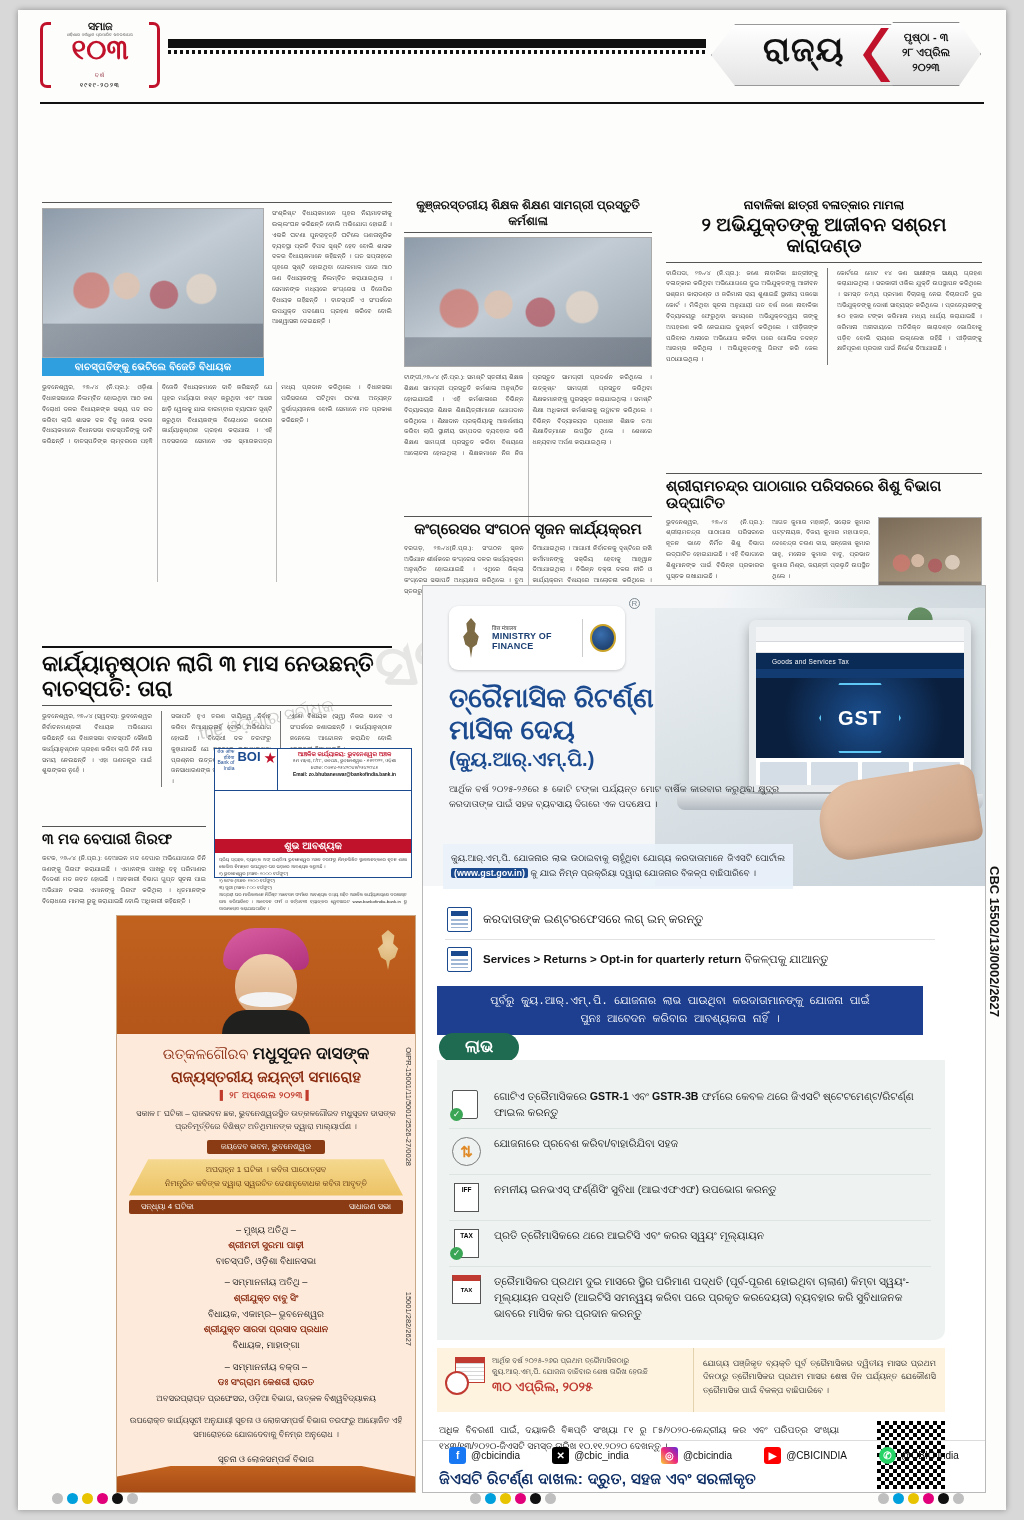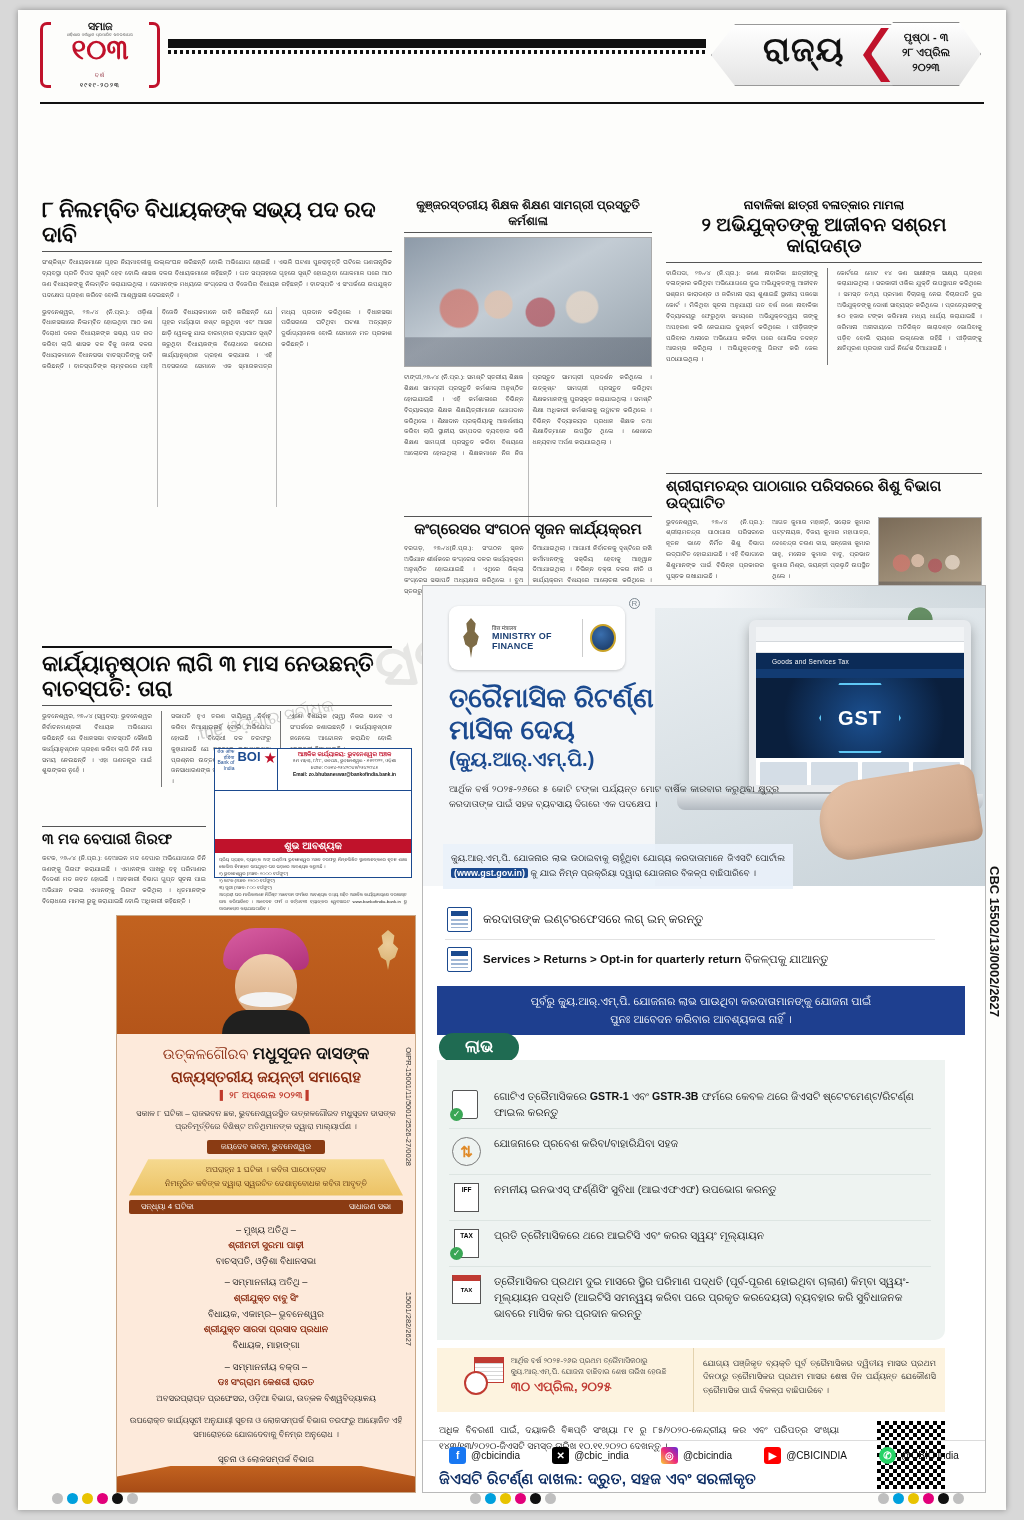--- a/index.html
+++ b/index.html
@@ -226,23 +226,23 @@
     width:25px; height:25px; flex:0 0 25px; border:1.5px solid #1b4a8f;
     background:#fff; border-radius:2px; position:relative; overflow:hidden;
   }
   .step-ico::before{ content:""; position:absolute; left:3px; right:3px; top:3px; height:5px;
     background:#1b4a8f; }
   .step-ico::after{ content:""; position:absolute; left:3px; right:3px; top:11px; bottom:3px;
     background:repeating-linear-gradient(#9fb6d4 0 2px, #fff 2px 4px); }
   .step-txt { font-size:11.5px; color:#111; font-weight:bold; line-height:1.35; }
   .step-txt.odia { font-weight:normal; font-size:12px; }
   .blue-band {
-    position:absolute; left:14px; top:400px; width:528px;
+    position:absolute; left:14px; top:400px; width:486px;
     background:#1e3f8f; color:#fff; text-align:center;
-    font-size:11px; line-height:1.6; padding:7px 10px;
+    font-size:11px; line-height:1.6; padding:7px 10px;font-family:Liberation Mono, monospace;
   }
   .benefits-tab {
     position:absolute; left:16px; top:447px;
     background:#1f6b52; color:#fff; font-size:17px; font-weight:bold;
     padding:4px 26px 5px; border-radius:16px;
   }
   .benefits-box {
     position:absolute; left:14px; top:474px; width:508px; height:280px;
     background:#eef3f1; border-radius:0 0 10px 0; padding:22px 14px 8px 12px;
   }
@@ -274,21 +274,21 @@
     border-top:6px solid #c03a32; font-size:6px; font-weight:bold;
     text-align:center; padding-top:6px;
   }
   .ben-txt { font-size:10.6px; line-height:1.5; color:#121212; flex:1; }
   .ben-txt b { font-weight:bold; }
 
   .deadline-row {
     position:absolute; left:14px; top:762px; width:508px; height:64px;
     background:#fdf3df; display:flex;
   }
-  .dl-left { width:256px; display:flex; gap:7px; padding:7px 8px;justify-content:center; }
+  .dl-left { width:256px; display:flex; gap:7px; padding:7px 8px; }
   .dl-right { flex:1; border-left:1px solid #e3d2ae; padding:9px 9px; }
   .clock {
     width:40px; height:40px; flex:0 0 40px; position:relative;
   }
   .clock-cal {
     position:absolute; right:0; top:2px; width:30px; height:26px; background:#fff;
     border:1.4px solid #c03a32; border-top:6px solid #c03a32;
     background-image:repeating-linear-gradient(#d7d7d7 0 1px, #fff 1px 4px);
   }
   .clock-face {
@@ -475,23 +475,26 @@
         <div>୨୦୨୩</div>
       </div>
     </div>
   </div>
 
   <div style="position:absolute;left:22px;right:22px;top:92px;border-top:2.5px solid #111;"></div>
 
   <div class="newszone">
 
     <div style="position:absolute;left:24px;top:100px;width:350px;">
-      <div class="hl hl-xl" style="letter-spacing:-.3px;">୮ ନିଲମ୍ବିତ ବିଧାୟକଙ୍କ ସଭ୍ୟ ପଦ ରଦ ଦାବି</div>
       <div class="hairline" style="margin-top:4px;"></div>
       <div style="display:flex;gap:8px;margin-top:5px;">
+        <div style="width:222px;">
+          <div class="photo" style="height:150px;"></div>
+          <div class="cap-bar">ବାଚସ୍ପତିଙ୍କୁ ଭେଟିଲେ ବିଜେଡି ବିଧାୟକ</div>
+        </div>
         <div style="flex:1;">
           <div class="body-txt">ସଂଶ୍ଳିଷ୍ଟ ବିଧାୟକମାନେ ଗୃହର ନିୟମାବଳୀକୁ ଉଲ୍ଲଂଘନ କରିଛନ୍ତି ବୋଲି ଅଭିଯୋଗ ହୋଇଛି । ଏଭଳି ଘଟଣା ପୁନରାବୃତ୍ତି ଘଟିଲେ ଗଣତାନ୍ତ୍ରିକ ବ୍ୟବସ୍ଥା ପ୍ରତି ବିପଦ ସୃଷ୍ଟି ହେବ ବୋଲି ଶାସକ ଦଳର ବିଧାୟକମାନେ କହିଛନ୍ତି । ଗତ ସପ୍ତାହରେ ଗୃହରେ ସୃଷ୍ଟି ହୋଇଥିବା ଗୋଳମାଳ ପରେ ଆଠ ଜଣ ବିଧାୟକଙ୍କୁ ନିଲମ୍ବିତ କରାଯାଇଥିଲା । ସେମାନଙ୍କ ମଧ୍ୟରେ କଂଗ୍ରେସ ଓ ବିଜେପିର ବିଧାୟକ ରହିଛନ୍ତି । ବାଚସ୍ପତି ଏ ସଂପର୍କରେ ଉପଯୁକ୍ତ ପଦକ୍ଷେପ ଗ୍ରହଣ କରିବେ ବୋଲି ଆଶ୍ୱାସନା ଦେଇଛନ୍ତି ।</div>
         </div>
       </div>
       <div class="body-txt" style="margin-top:6px;column-count:3;column-gap:9px;column-rule:1px solid #bbb;height:200px;">ଭୁବନେଶ୍ୱର, ୨୭୷୪ (ନି.ପ୍ର.): ଓଡ଼ିଶା ବିଧାନସଭାରେ ନିଲମ୍ବିତ ହୋଇଥିବା ଆଠ ଜଣ ବିରୋଧୀ ଦଳର ବିଧାୟକଙ୍କ ସଭ୍ୟ ପଦ ରଦ କରିବା ଲାଗି ଶାସକ ଦଳ ବିଜୁ ଜନତା ଦଳର ବିଧାୟକମାନେ ବିଧାନସଭା ବାଚସ୍ପତିଙ୍କୁ ଦାବି କରିଛନ୍ତି । ବାଚସ୍ପତିଙ୍କ ଚାମ୍ବରରେ ପହଞ୍ଚି ବିଜେଡି ବିଧାୟକମାନେ ଦାବି କରିଛନ୍ତି ଯେ ଗୃହର ମର୍ଯ୍ୟାଦା ନଷ୍ଟ କରୁଥିବା ଏବଂ ଆସନ ଛାଡ଼ି ୱେଲକୁ ଯାଇ ବାରମ୍ବାର ବ୍ୟାଘାତ ସୃଷ୍ଟି କରୁଥିବା ବିଧାୟକଙ୍କ ବିରୋଧରେ କଠୋର କାର୍ଯ୍ୟାନୁଷ୍ଠାନ ଗ୍ରହଣ କରାଯାଉ । ଏହି ଅବସରରେ ସେମାନେ ଏକ ସ୍ମାରକପତ୍ର ମଧ୍ୟ ପ୍ରଦାନ କରିଥିଲେ । ବିଧାନସଭା ପରିସରରେ ଘଟିଥିବା ଘଟଣା ଅତ୍ୟନ୍ତ ଦୁର୍ଭାଗ୍ୟଜନକ ବୋଲି ସେମାନେ ମତ ପ୍ରକାଶ କରିଛନ୍ତି ।</div>
     </div>
 
     <div style="position:absolute;left:386px;top:100px;width:248px;">
       <div class="hl hl-sm" style="text-align:center;line-height:1.3;">କୁଞ୍ଜରସ୍ତରୀୟ ଶିକ୍ଷକ ଶିକ୍ଷଣ ସାମଗ୍ରୀ ପ୍ରସ୍ତୁତି କର୍ମଶାଳା</div>
       <div class="hairline" style="margin-top:3px;"></div>

